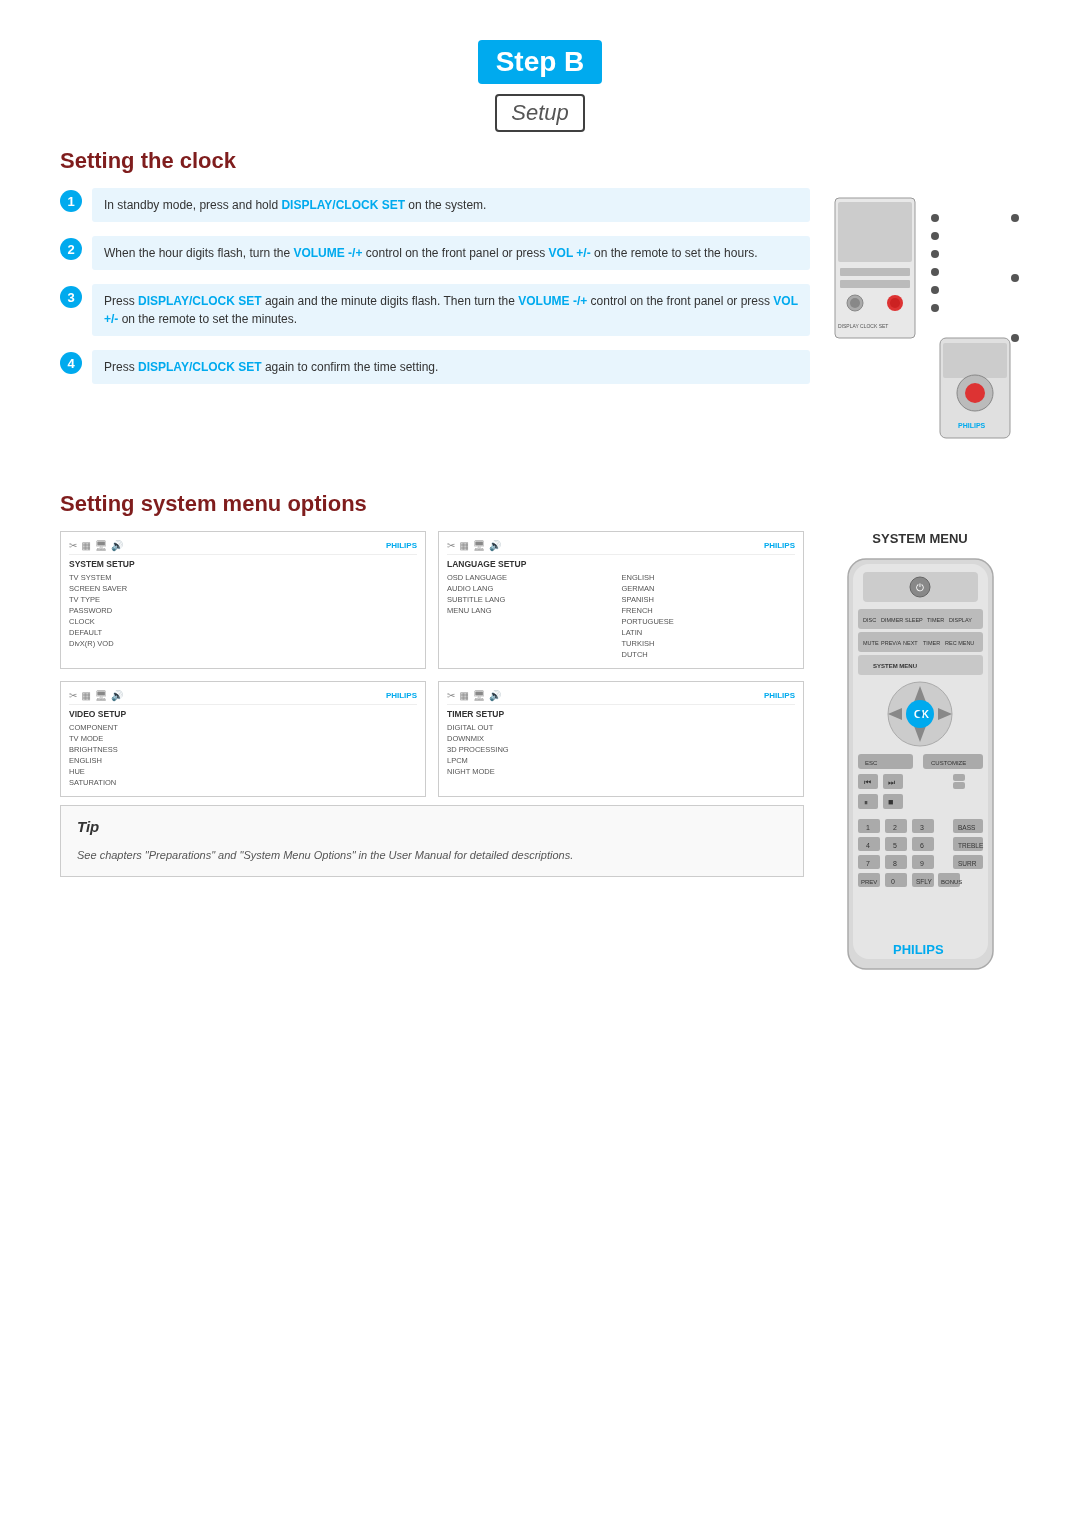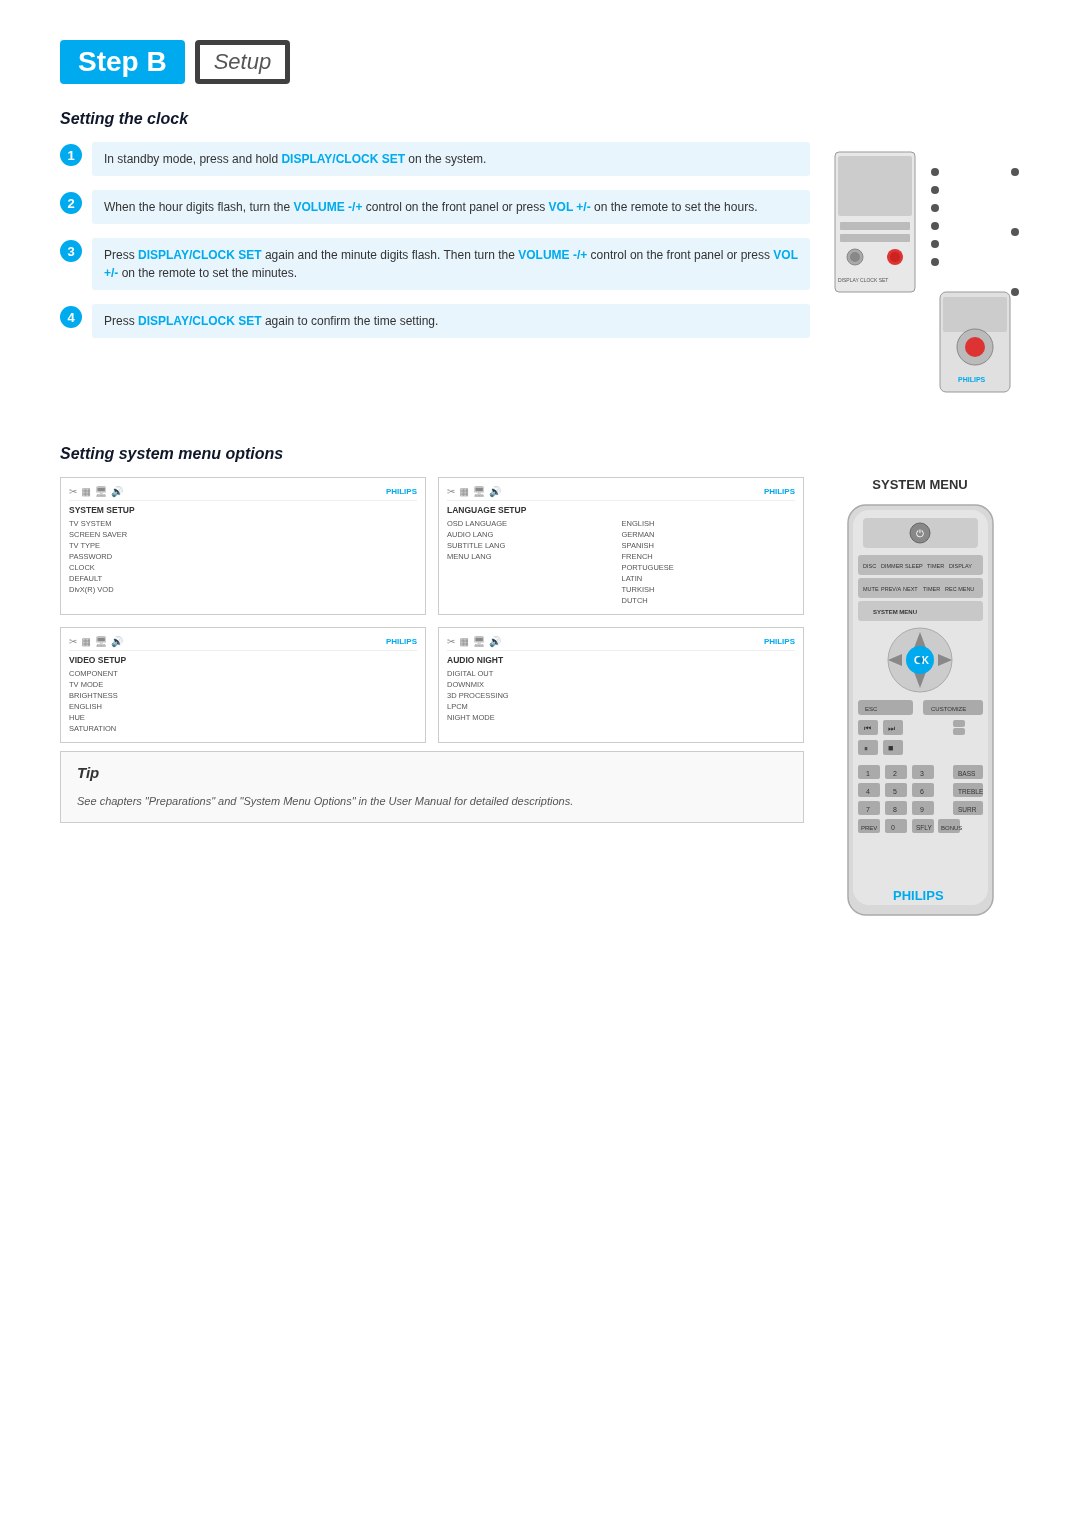--- a/index.html
+++ b/index.html
@@ -11,45 +11,45 @@
       padding: 40px 60px;
       color: #333;
       font-size: 13px;
     }
 
     
     .step-header {
       display: flex;
       align-items: center;
       gap: 10px;
-      margin-bottom: 26px;
+      margin-bottom: 16px;
+      flex-direction: column;
     }
     .step-b-box {
       background: #00aaee;
       color: #fff;
       font-size: 28px;
       font-weight: bold;
       padding: 6px 18px;
       border-radius: 4px;
     }
     .setup-label {
       font-size: 22px;
       color: #555;
       font-style: italic;
-      border: 5px solid #404040;
+      border: 2px solid #404040;
       padding: 4px 14px;
       border-radius: 4px;
     }
 
     
     .section-title {
-      font-size: 16px;
-      font-weight: bold;
-      color: #0f172a;
-      font-style: italic;
+      font-size: 22px;
+      font-weight: bold;
+      color: #7f1d1d;
       margin-bottom: 14px;
     }
 
     
     .clock-section {
       display: flex;
       gap: 20px;
       margin-bottom: 40px;
     }
     .clock-steps {
@@ -343,21 +343,21 @@
       <div class="menu-box">
         <div class="menu-box-header">
           <div class="menu-box-icons">
             <span>✂</span>
             <span>▦</span>
             <span>🖥</span>
             <span>🔊</span>
           </div>
           <div class="philips-logo">PHILIPS</div>
         </div>
-        <div class="menu-section-title">AUDIO NIGHT</div>
+        <div class="menu-section-title">TIMER SETUP</div>
         <div class="menu-item">DIGITAL OUT</div>
         <div class="menu-item">DOWNMIX</div>
         <div class="menu-item">3D PROCESSING</div>
         <div class="menu-item">LPCM</div>
         <div class="menu-item">NIGHT MODE</div>
       </div>
 
     </div>
 
     <div class="tip-box">

